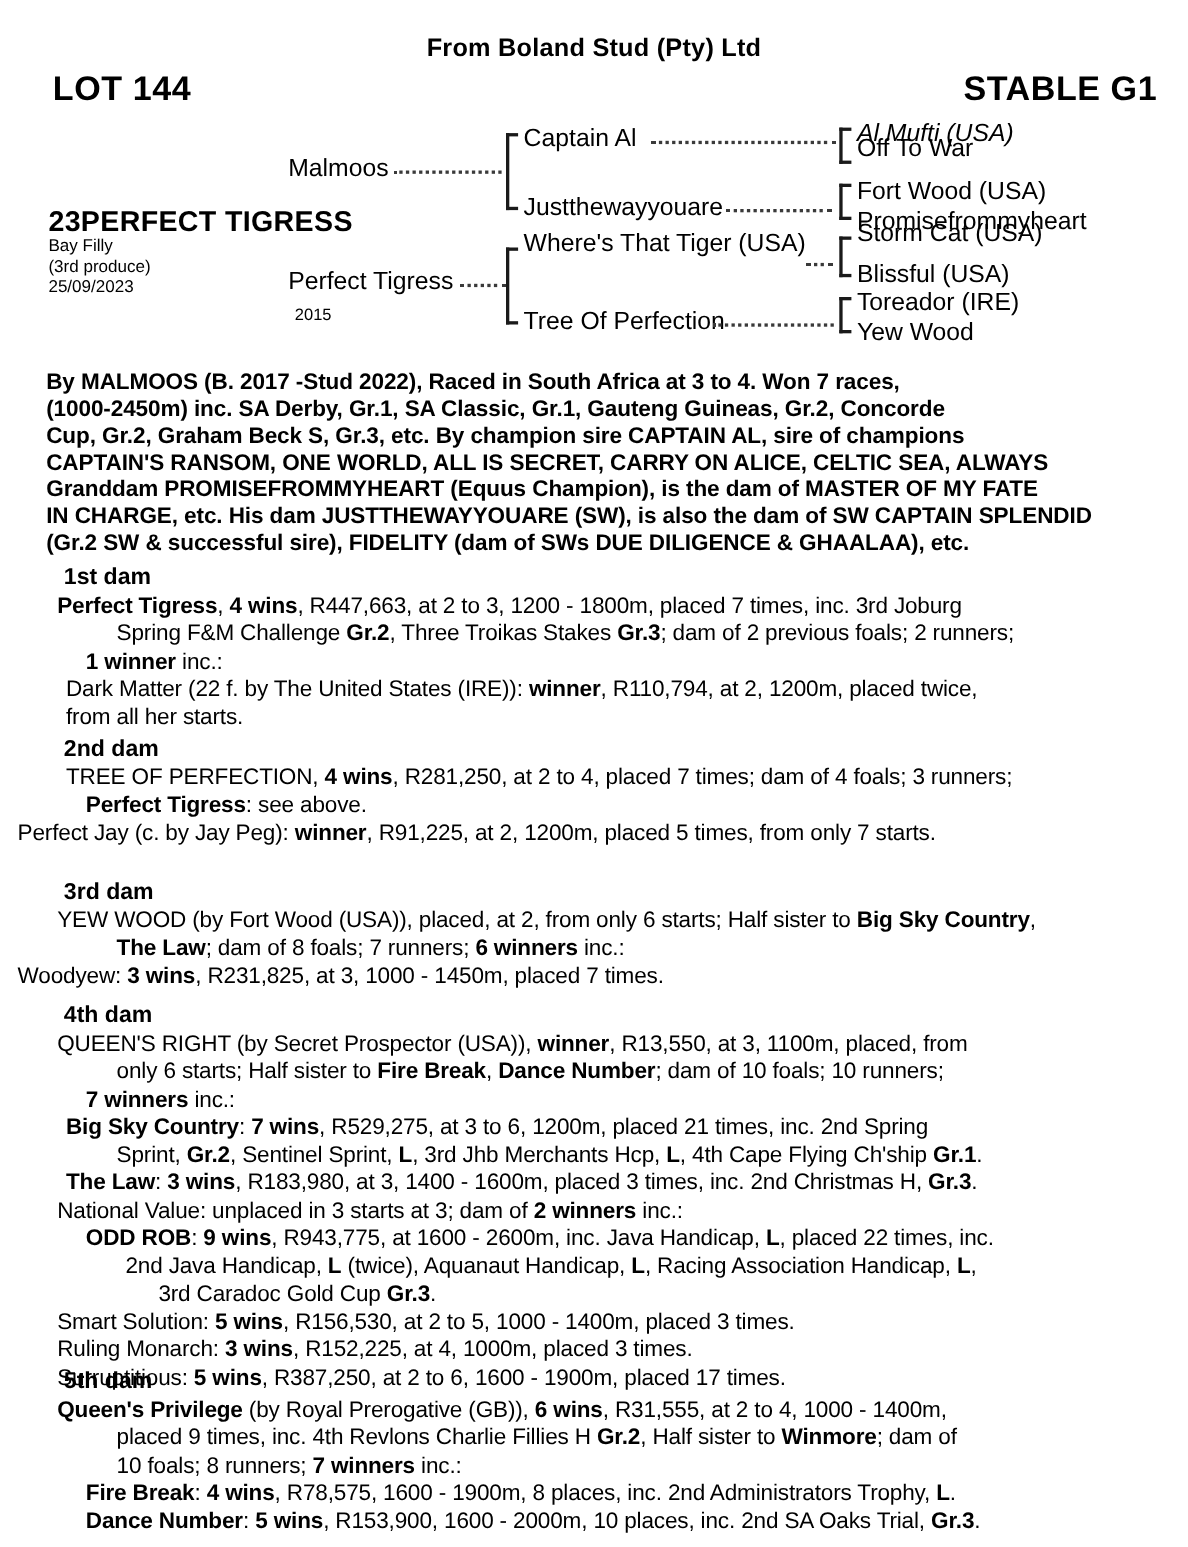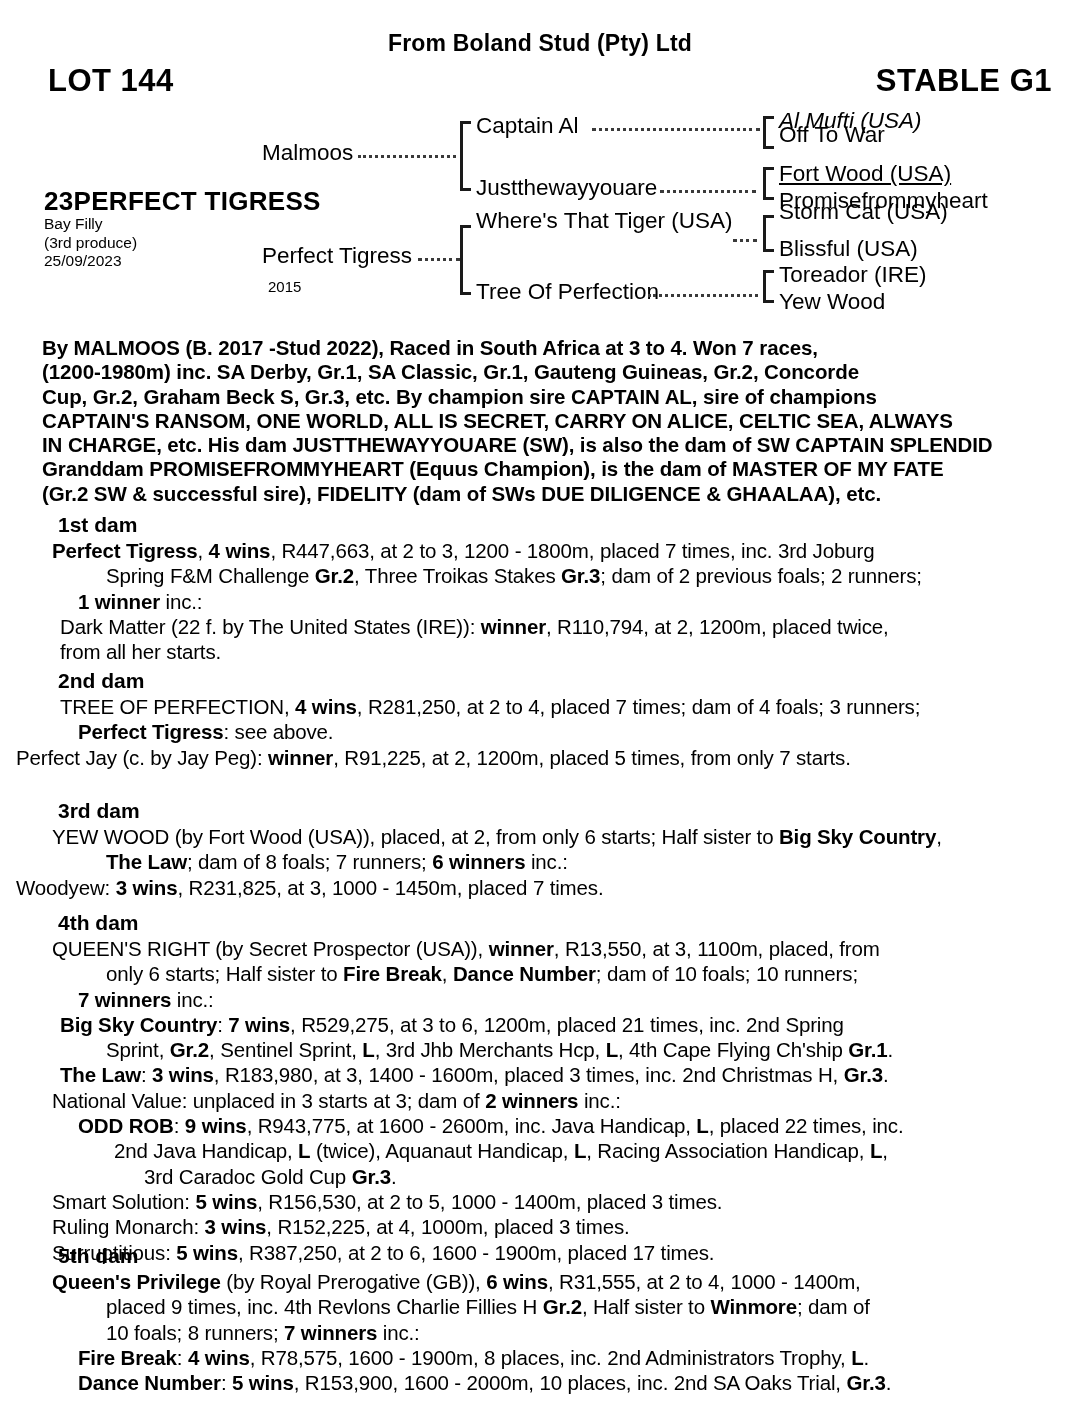--- a/index.html
+++ b/index.html
@@ -151,35 +151,35 @@
   <div class="ped-txt" style="left:476px; top:176px;">Tree Of Perfection</div>
   <div class="dots" style="left:648px; top:189px; width:110px;"></div>
 
   <div class="bracket" style="left:763px; top:11px; height:33px;"></div>
   <div class="bracket" style="left:763px; top:62px; height:33px;"></div>
   <div class="bracket" style="left:763px; top:110px; height:37px;"></div>
   <div class="bracket" style="left:763px; top:165px; height:33px;"></div>
 
   <div class="ped-txt" style="left:779px; top:5px;font-style:italic;">Al Mufti (USA)</div>
   <div class="ped-txt" style="left:779px; top:19px;text-align:center;">Off To War</div>
-  <div class="ped-txt" style="left:779px; top:58px;text-decoration:underline;">Fort Wood (USA)</div>
+  <div class="ped-txt" style="left:779px; top:58px;">Fort Wood (USA)</div>
   <div class="ped-txt" style="left:779px; top:85px;">Promisefrommyheart</div>
   <div class="ped-txt" style="left:779px; top:96px;">Storm Cat (USA)</div>
   <div class="ped-txt" style="left:779px; top:133px;">Blissful (USA)</div>
   <div class="ped-txt" style="left:779px; top:159px;">Toreador (IRE)</div>
   <div class="ped-txt" style="left:779px; top:186px;">Yew Wood</div>
 </div>
 
 <div class="intro" id="intro-block">
     <div>By MALMOOS (B. 2017 -Stud 2022), Raced in South Africa at 3 to 4. Won 7 races,</div>
-    <div>(1200-1980m) inc. SA Derby, Gr.1, SA Classic, Gr.1, Gauteng Guineas, Gr.2, Concorde</div>
+    <div>(1000-2450m) inc. SA Derby, Gr.1, SA Classic, Gr.1, Gauteng Guineas, Gr.2, Concorde</div>
     <div>Cup, Gr.2, Graham Beck S, Gr.3, etc. By champion sire CAPTAIN AL, sire of champions</div>
     <div>CAPTAIN'S RANSOM, ONE WORLD, ALL IS SECRET, CARRY ON ALICE, CELTIC SEA, ALWAYS</div>
+    <div>Granddam PROMISEFROMMYHEART (Equus Champion), is the dam of MASTER OF MY FATE</div>
     <div>IN CHARGE, etc. His dam JUSTTHEWAYYOUARE (SW), is also the dam of SW CAPTAIN SPLENDID</div>
-    <div>Granddam PROMISEFROMMYHEART (Equus Champion), is the dam of MASTER OF MY FATE</div>
     <div>(Gr.2 SW &amp; successful sire), FIDELITY (dam of SWs DUE DILIGENCE &amp; GHAALAA), etc.</div>
   </div>
 
 <div id="dams-root">
     <div class="dam-section" style="top: 512px;">
       <div class="dam-head">1st dam</div>
       <div class="ln i0"><b>Perfect Tigress</b>, <b>4 wins</b>, R447,663, at 2 to 3, 1200 - 1800m, placed 7 times, inc. 3rd Joburg</div>
       <div class="ln i4">Spring F&amp;M Challenge <b>Gr.2</b>, Three Troikas Stakes <b>Gr.3</b>; dam of 2 previous foals; 2 runners;</div>
       <div class="ln i2"><b>1 winner</b> inc.:</div>
       <div class="ln i1">Dark Matter (22 f. by The United States (IRE)): <b>winner</b>, R110,794, at 2, 1200m, placed twice,</div>

